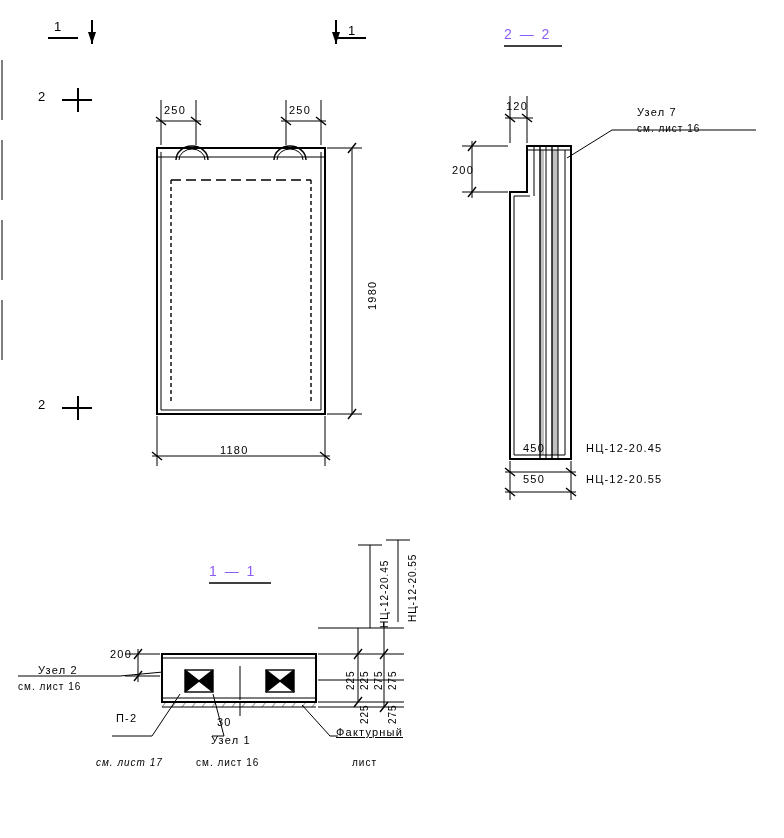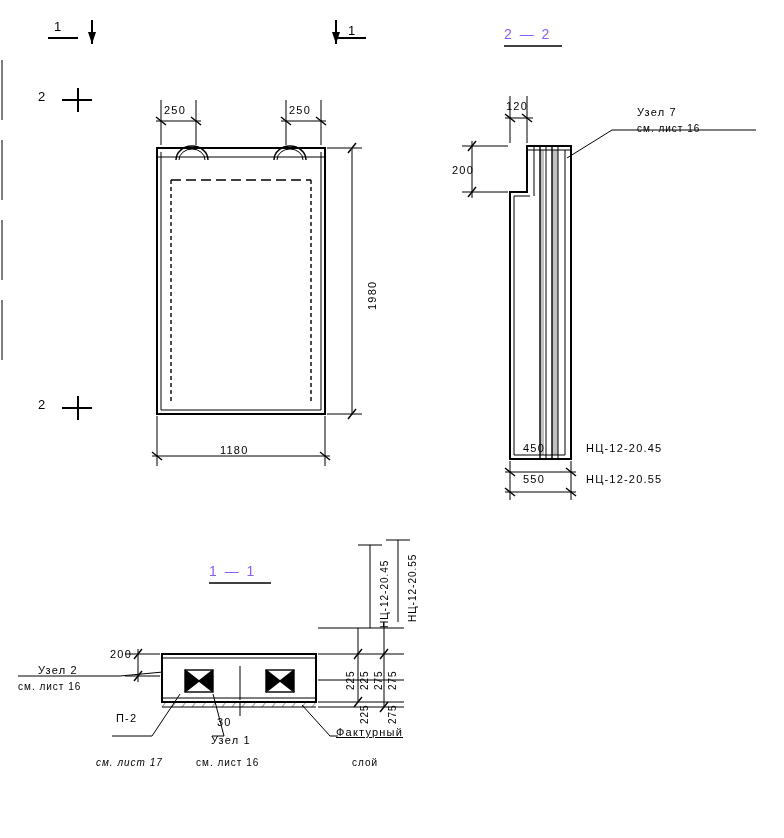--- a/index.html
+++ b/index.html
@@ -279,15 +279,15 @@
   <div class="lbl" style="left:38px; top:664px;">Узел 2</div>
   <div class="lbl sm" style="left:18px; top:680px;">см. лист 16</div>
 
   <div class="lbl" style="left:116px; top:712px;">П-2</div>
   <div class="lbl sm" style="left:96px; top:756px;font-style:italic;">см. лист 17</div>
 
   <div class="lbl" style="left:211px; top:734px;">Узел 1</div>
   <div class="lbl sm" style="left:196px; top:756px;">см. лист 16</div>
 
   <div class="lbl" style="left:336px; top:726px;text-decoration:underline;">Фактурный</div>
-  <div class="lbl sm" style="left:352px; top:756px;">слой</div>
+  <div class="lbl sm" style="left:352px; top:756px;">лист</div>
 
 </div>
 
 </body></html>

